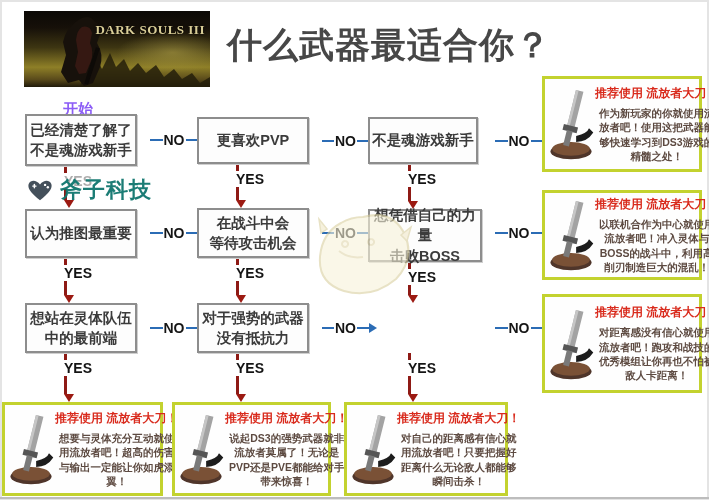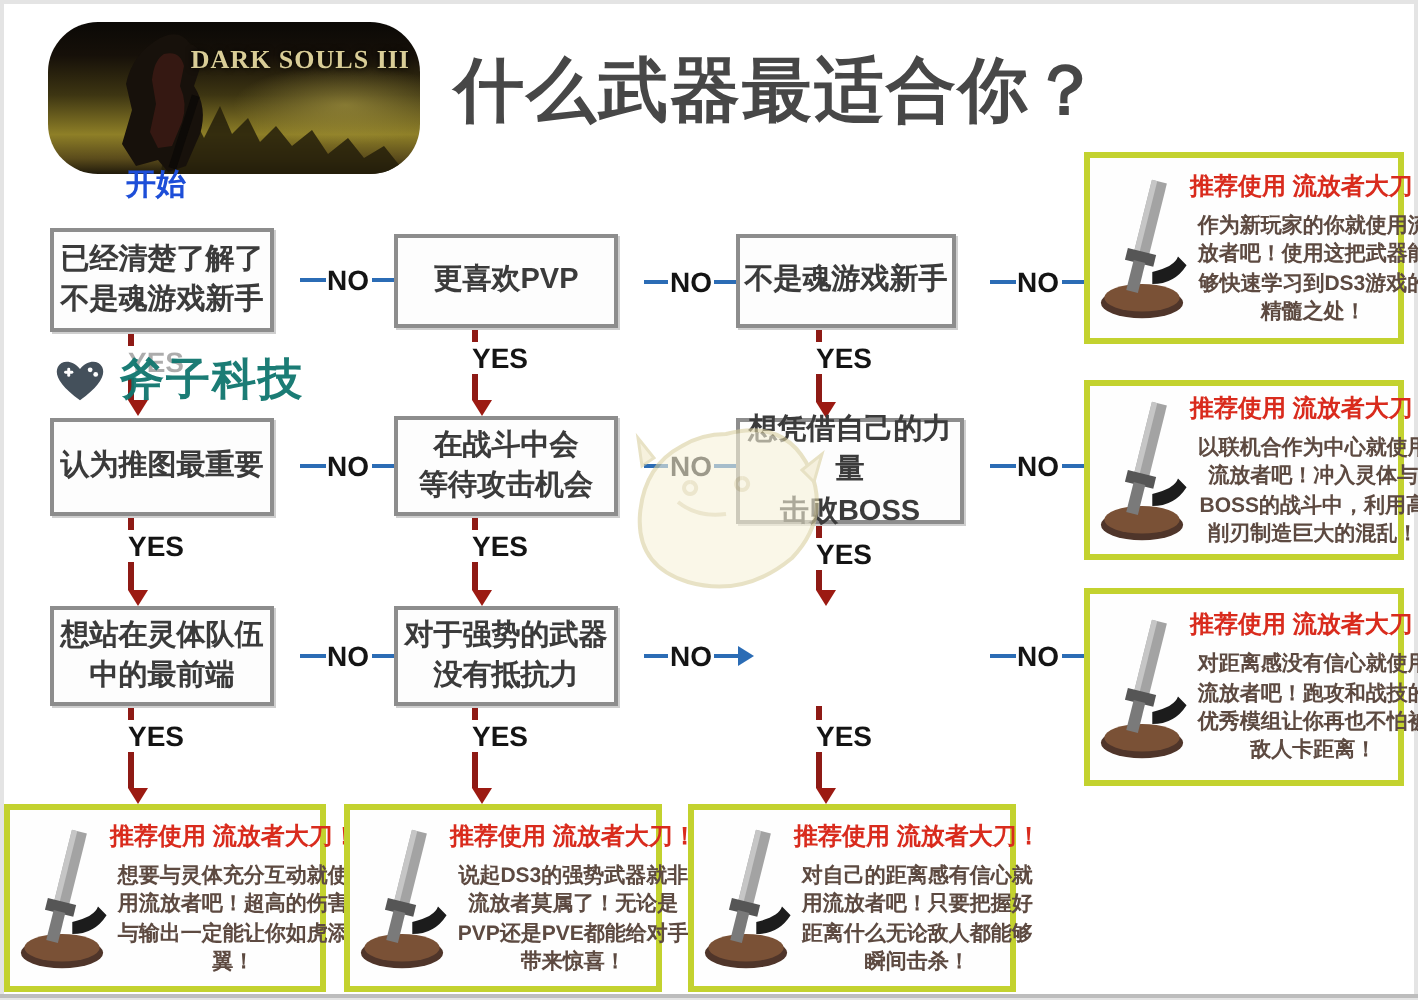--- a/index.html
+++ b/index.html
@@ -5,32 +5,32 @@
   html,body { margin:0; padding:0; background:#fff; }
   .stage {
     position:relative; width:709px; height:500px; background:#ffffff;
     font-family:"Liberation Sans", sans-serif; overflow:hidden;
     box-shadow: inset 0 0 0 2px #e4e4e4;
   }
   .frame-bottom { position:absolute; left:0; right:0; bottom:1px; height:2px; background:#bdbdbd; }
 
   
   .banner { position:absolute; left:24px; top:11px; width:186px; height:76px; overflow:hidden;
-    background: linear-gradient(180deg,#0b0906 0%,#161009 22%,#3d3512 48%,#8e7f27 74%,#5a4b1b 90%,#201a0b 100%); border-radius: 25px; }
+    background: linear-gradient(180deg,#0b0906 0%,#161009 22%,#3d3512 48%,#8e7f27 74%,#5a4b1b 90%,#201a0b 100%); }
   .banner-glow { position:absolute; left:40%; top:20%; width:80%; height:70%;
     background: radial-gradient(closest-side,#b3a34a 0%, rgba(179,163,74,0) 75%); opacity:.55; }
   .banner-title { position:absolute; right:5px; top:11px; font-family:"Liberation Serif", serif;
     color:#d9cd97; font-size:13px; font-weight:700; letter-spacing:.5px; text-shadow:0 0 3px #000; }
   .castle { position:absolute; right:0; bottom:0; width:130px; height:44px; }
   .knight { position:absolute; left:22px; top:2px; width:72px; height:74px; }
 
   .page-title { position:absolute; left:227px; top:22px; font-size:35px; font-weight:800;
     color:#474747; letter-spacing:1px; white-space:nowrap; }
 
-  .start-label { position:absolute; left:63px; top:83px; color:#1d4ed8; font-weight:700; font-size:15px;text-align:center; }
+  .start-label { position:absolute; left:63px; top:100px; color:#8b5cf6; font-weight:700; font-size:15px;text-align:center; }
 
   
   .qbox { position:absolute; background:#fdfdfd; border:2px solid #8d8d8d; box-sizing:border-box;
     display:flex; flex-direction:column; align-items:center; justify-content:center;
     font-weight:700; font-size:14.5px; color:#3b3b3b; line-height:1.4; text-align:center;
     box-shadow:1px 1px 0 #cfcfcf; z-index:2; }
 
   
   .harrow { position:absolute; height:16px; display:flex; align-items:center; z-index:1;margin-left:11px; }
   .harrow .seg { flex:1; height:2px; background:#2b6cb5; }

